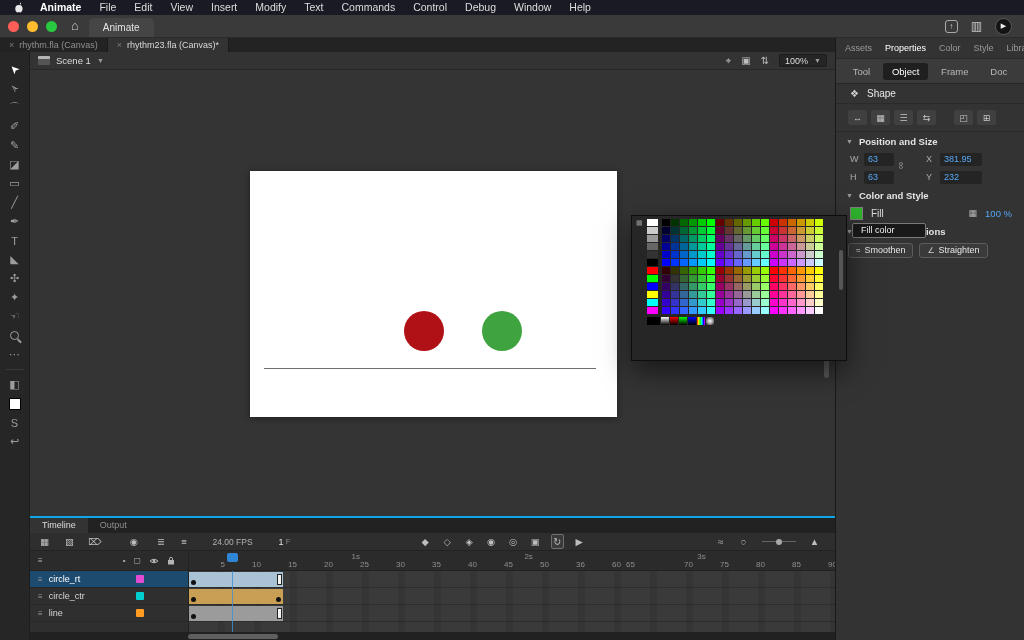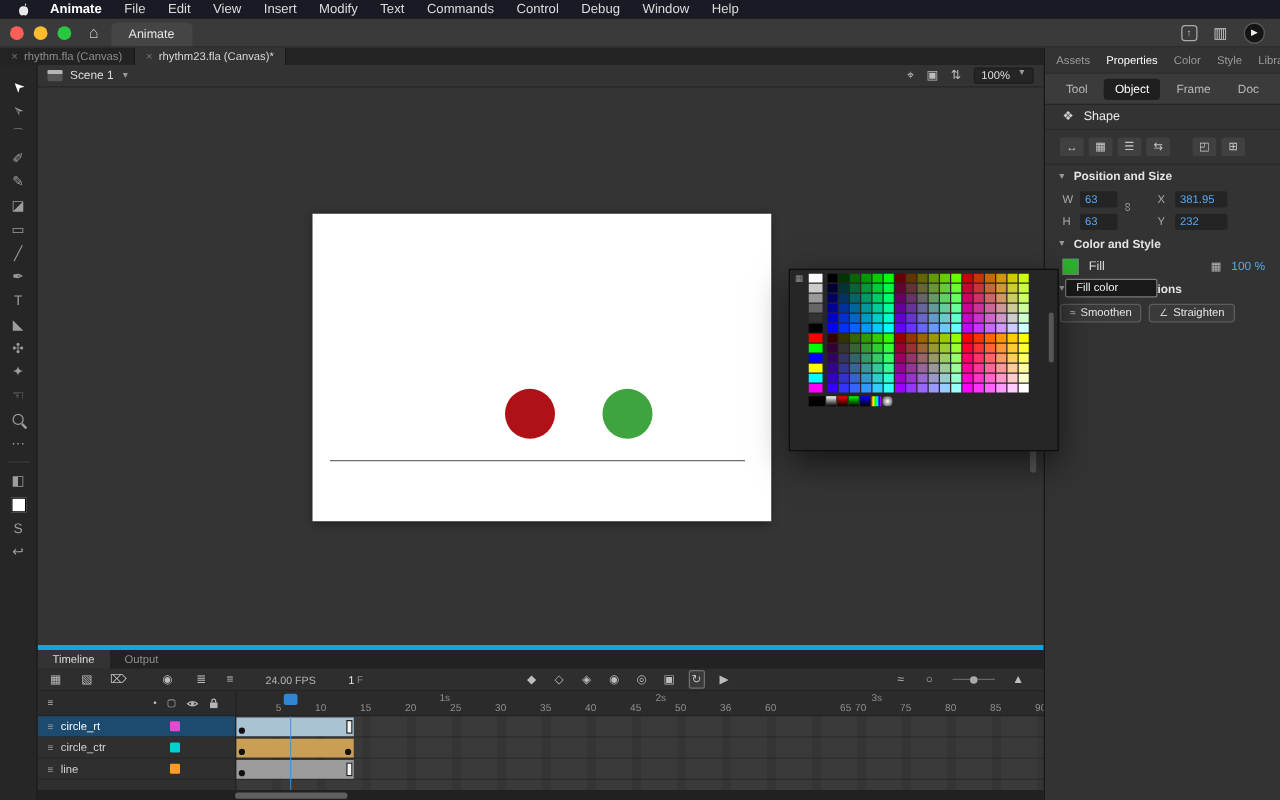--- a/index.html
+++ b/index.html
@@ -28,21 +28,21 @@
 .doc-tab.active{background:#333;color:#d8d8d8}
 .doc-tab .x{color:#777;font-size:9px}
 
 
 #editbar{position:absolute;left:30px;top:52px;width:805px;height:18px;background:#333;border-bottom:1px solid #272727;display:flex;align-items:center;padding:0 8px;gap:6px;z-index:2}
 .clapper{width:12px;height:9px;background:linear-gradient(#b5b5b5 0 3px,#555 3px);border-radius:1px}
 #scene-label{font-size:9.5px;color:#ddd}
 .caret{color:#999;font-size:7px}
 #editbar-right{margin-left:auto;display:flex;align-items:center;gap:10px}
 .eb-icon{color:#bdbdbd;font-size:10px}
-#zoom-select{display:flex;align-items:flex-start;gap:6px;background:#252525;border:1px solid #1d1d1d;border-radius:2px;height:13px;padding:0 5px;font-size:9px;color:#ddd}
+#zoom-select{display:flex;align-items:center;gap:6px;background:#252525;border:1px solid #1d1d1d;border-radius:2px;height:13px;padding:0 5px;font-size:9px;color:#ddd}
 
 
 #toolbar{position:absolute;left:0;top:52px;width:30px;height:588px;background:#262626;border-right:1px solid #1d1d1d;display:flex;flex-direction:column;align-items:center;padding-top:8px;z-index:3}
 .tool{width:22px;height:19px;display:flex;align-items:center;justify-content:center;color:#9d9d9d;font-size:11px}
 .tool.active{color:#fff}
 .rot{transform:rotate(-135deg);display:inline-block}
 .mag{width:9px;height:9px;border:1.5px solid #9d9d9d;border-radius:50%;position:relative}
 .mag::after{content:"";position:absolute;width:5px;height:1.5px;background:#9d9d9d;right:-4px;bottom:-2px;transform:rotate(45deg)}
 .tool-divider{width:18px;height:1px;background:#3a3a3a;margin:5px 0}
 .well{width:12px;height:12px;background:#fff;border:1px solid #000}
@@ -104,21 +104,21 @@
 #fill-swatch{width:13px;height:13px;border:1px solid #7d7d7d}
 #fill-lbl{font-size:10px;color:#ddd}
 #alpha-grid-icon{margin-left:auto;color:#b5b5b5;font-size:9px}
 #fill-alpha{font-size:9.5px;color:#56a8f5;padding-right:2px}
 #prop-tooltip{position:absolute;left:16px;top:185px;height:15px;min-width:74px;background:#191919;border:1px solid #7a7a7a;border-radius:2px;color:#f2f2f2;font-size:9px;line-height:13px;padding:0 8px;z-index:30;white-space:nowrap}
 .smooth-btns{height:20px;display:flex;align-items:center;gap:6px;padding-left:12px}
 .sbtn{height:15px;display:flex;align-items:center;gap:4px;padding:0 7px;background:#3a3a3a;border:1px solid #5c5c5c;border-radius:3px;font-size:9px;color:#e6e6e6;white-space:nowrap}
 .sbtn .ic{font-size:8px;color:#cfcfcf}
 
 
-#timeline{position:absolute;left:30px;top:516px;width:805px;height:124px;background:#2b2b2b;border-top:4px solid #0ea5e9;z-index:2}
+#timeline{position:absolute;left:30px;top:516px;width:805px;height:124px;background:#2b2b2b;border-top:2px solid #0ea5e9;z-index:2}
 .tl-tabs{height:15px;background:#222;display:flex}
 .tl-tab{padding:0 12px;font-size:9px;line-height:15px;color:#8d8d8d}
 .tl-tab.active{background:#333;color:#ddd}
 .tl-toolbar{height:18px;background:#2e2e2e;border-bottom:1px solid #232323;display:flex;align-items:center;padding:0 8px}
 .tlb-grp{display:flex;align-items:center;gap:12px}
 .ti{color:#bdbdbd;font-size:9.5px;min-width:13px;text-align:center;line-height:13px}
 .ti.active{border:1px solid #6f6f6f;border-radius:2px;background:#3a3a3a}
 #tlb-camera{margin-left:26px}
 #tlb-pair{margin-left:14px;gap:10px}
 #tl-fps{font-size:8.5px;color:#b3b3b3;margin-left:22px;white-space:nowrap}
@@ -683,21 +683,21 @@
         <span class="num-lbl" style="left: 92px;">15</span>
         <span class="num-lbl" style="left: 128px;">20</span>
         <span class="num-lbl" style="left: 164px;">25</span>
         <span class="num-lbl" style="left: 200px;">30</span>
         <span class="num-lbl" style="left: 236px;">35</span>
         <span class="num-lbl" style="left: 272px;">40</span>
         <span class="num-lbl" style="left: 308px;">45</span>
         <span class="num-lbl" style="left: 344px;">50</span>
         <span class="num-lbl" style="left: 380px;">36</span>
         <span class="num-lbl" style="left: 416px;">60</span>
-        <span class="num-lbl" style="left: 476px;">65</span>
+        <span class="num-lbl" style="left: 430px;">65</span>
         <span class="num-lbl" style="left: 488px;">70</span>
         <span class="num-lbl" style="left: 524px;">75</span>
         <span class="num-lbl" style="left: 560px;">80</span>
         <span class="num-lbl" style="left: 596px;">85</span>
         <span class="num-lbl" style="left: 632px;">90</span>
       </div>
     <div id="names">
         <div class="name-row selected">
           <span class="lic">≡</span>
           <span class="nm">circle_rt</span>

